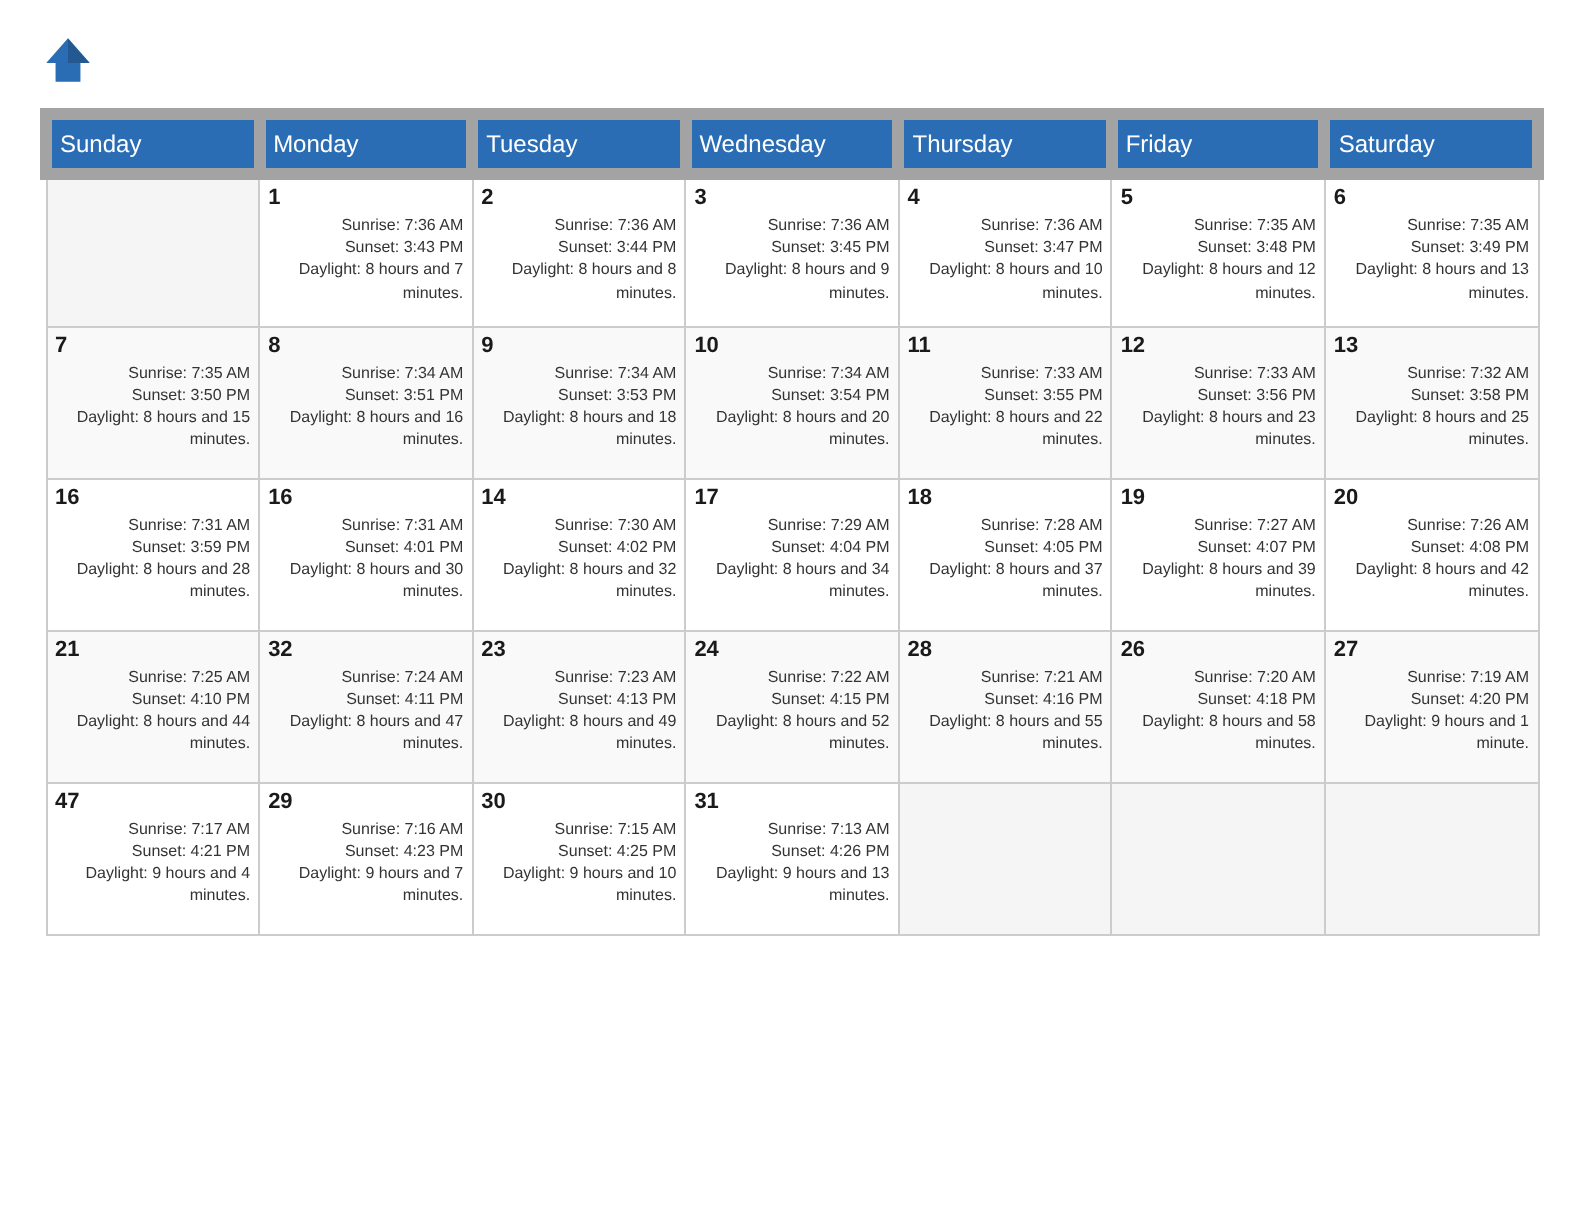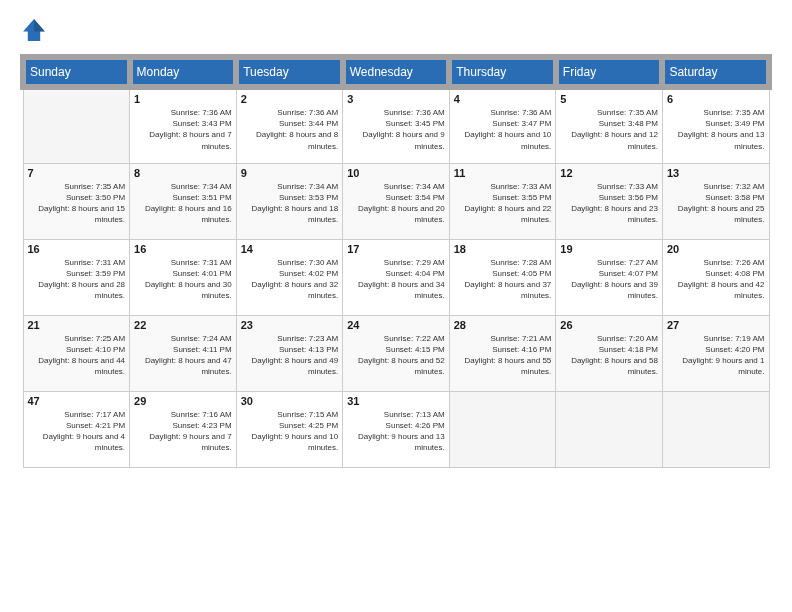--- a/index.html
+++ b/index.html
@@ -213,21 +213,21 @@
             <span class="day-num">20</span>
             <div class="cell-text">Sunrise: 7:26 AM<br>Sunset: 4:08 PM<br>Daylight: 8 hours and 42 minutes.</div>
           </td>
         </tr>
         <tr>
           <td>
             <span class="day-num">21</span>
             <div class="cell-text">Sunrise: 7:25 AM<br>Sunset: 4:10 PM<br>Daylight: 8 hours and 44 minutes.</div>
           </td>
           <td>
-            <span class="day-num">22</span>
+            <span class="day-num">32</span>
             <div class="cell-text">Sunrise: 7:24 AM<br>Sunset: 4:11 PM<br>Daylight: 8 hours and 47 minutes.</div>
           </td>
           <td>
             <span class="day-num">23</span>
             <div class="cell-text">Sunrise: 7:23 AM<br>Sunset: 4:13 PM<br>Daylight: 8 hours and 49 minutes.</div>
           </td>
           <td>
             <span class="day-num">24</span>
             <div class="cell-text">Sunrise: 7:22 AM<br>Sunset: 4:15 PM<br>Daylight: 8 hours and 52 minutes.</div>
           </td>

